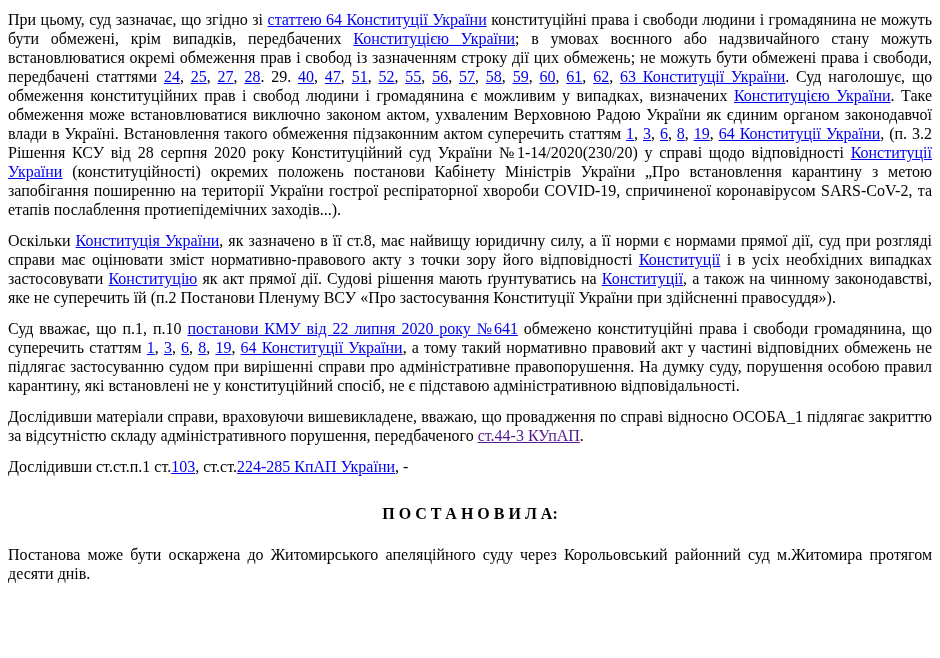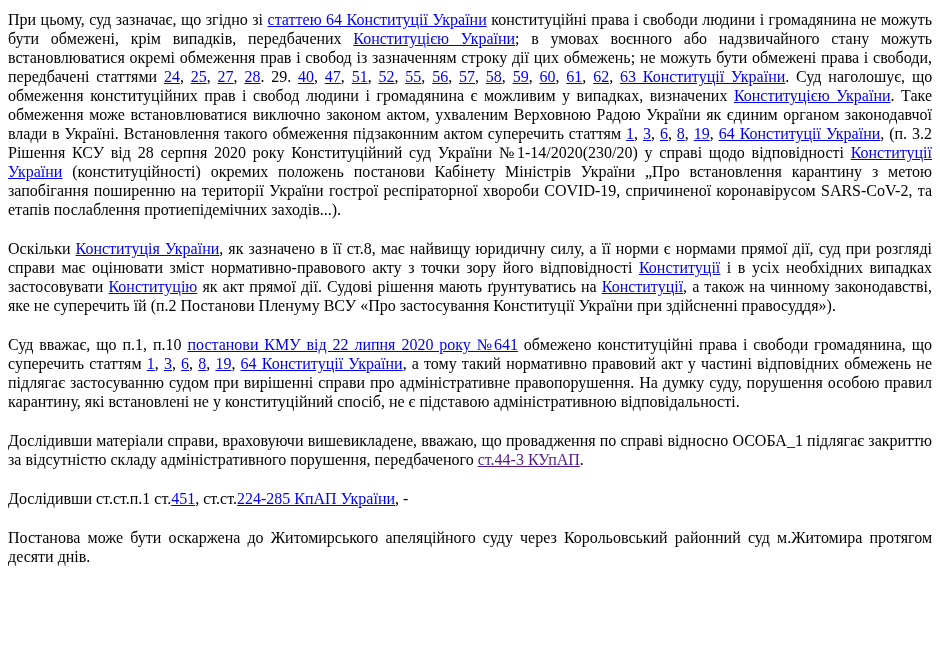--- a/index.html
+++ b/index.html
@@ -8,21 +8,21 @@
   }
   body {
     margin: 8px;
     width: 924px;
     font-family: "Liberation Serif", "DejaVu Serif", serif;
     font-size: 16px;
     line-height: 19px;
   }
   main { display: block; }
   p.para {
-    margin: 20px 0;
+    margin: 12px 0;
     text-align: justify;
   }
   p.para:first-child { margin-top: 2px; }
   a.ref {
     color: var(--link-color, #0000EE);
     text-decoration: underline;
     cursor: pointer;
   }
   a.ref.visited {
     color: var(--visited-link-color, #551A8B);
@@ -34,15 +34,16 @@
   }
 </style>
 </head>
 <body>
 
 <main>
     <p class="para body"><span>При цьому, суд зазначає, що згідно зі </span><a href="#" class="ref">статтею 64 Конституції України</a><span> конституційні права і свободи людини і громадянина не можуть бути обмежені, крім випадків, передбачених </span><a href="#" class="ref">Конституцією України</a><span>; в умовах воєнного або надзвичайного стану можуть встановлюватися окремі обмеження прав і свобод із зазначенням строку дії цих обмежень; не можуть бути обмежені права і свободи, передбачені статтями </span><a href="#" class="ref">24</a><span>, </span><a href="#" class="ref">25</a><span>, </span><a href="#" class="ref">27</a><span>, </span><a href="#" class="ref">28</a><span>. 29. </span><a href="#" class="ref">40</a><span>, </span><a href="#" class="ref">47</a><span>, </span><a href="#" class="ref">51</a><span>, </span><a href="#" class="ref">52</a><span>, </span><a href="#" class="ref">55</a><span>, </span><a href="#" class="ref">56</a><span>, </span><a href="#" class="ref">57</a><span>, </span><a href="#" class="ref">58</a><span>, </span><a href="#" class="ref">59</a><span>, </span><a href="#" class="ref">60</a><span>, </span><a href="#" class="ref">61</a><span>, </span><a href="#" class="ref">62</a><span>, </span><a href="#" class="ref">63 Конституції України</a><span>. Суд наголошує, що обмеження конституційних прав і свобод людини і громадянина є можливим у випадках, визначених </span><a href="#" class="ref">Конституцією України</a><span>. Таке обмеження може встановлюватися виключно законом актом, ухваленим Верховною Радою України як єдиним органом законодавчої влади в Україні. Встановлення такого обмеження підзаконним актом суперечить статтям </span><a href="#" class="ref">1</a><span>, </span><a href="#" class="ref">3</a><span>, </span><a href="#" class="ref">6</a><span>, </span><a href="#" class="ref">8</a><span>, </span><a href="#" class="ref">19</a><span>, </span><a href="#" class="ref">64 Конституції України</a><span>, (п. 3.2 Рішення КСУ від 28 серпня 2020 року Конституційний суд України №1-14/2020(230/20) у справі щодо відповідності </span><a href="#" class="ref">Конституції України</a><span> (конституційності) окремих положень постанови Кабінету Міністрів України „Про встановлення карантину з метою запобігання поширенню на території України гострої респіраторної хвороби COVID-19, спричиненої коронавірусом SARS-CoV-2, та етапів послаблення протиепідемічних заходів...).</span></p>
     <p class="para body"><span>Оскільки </span><a href="#" class="ref">Конституція України</a><span>, як зазначено в її ст.8, має найвищу юридичну силу, а її норми є нормами прямої дії, суд при розгляді справи має оцінювати зміст нормативно-правового акту з точки зору його відповідності </span><a href="#" class="ref">Конституції</a><span> і в усіх необхідних випадках застосовувати </span><a href="#" class="ref">Конституцію</a><span> як акт прямої дії. Судові рішення мають ґрунтуватись на </span><a href="#" class="ref">Конституції</a><span>, а також на чинному законодавстві, яке не суперечить їй (п.2 Постанови Пленуму ВСУ «Про застосування Конституції України при здійсненні правосуддя»).</span></p>
     <p class="para body"><span>Суд вважає, що п.1, п.10 </span><a href="#" class="ref">постанови КМУ від 22 липня 2020 року №641</a><span> обмежено конституційні права і свободи громадянина, що суперечить статтям </span><a href="#" class="ref">1</a><span>, </span><a href="#" class="ref">3</a><span>, </span><a href="#" class="ref">6</a><span>, </span><a href="#" class="ref">8</a><span>, </span><a href="#" class="ref">19</a><span>, </span><a href="#" class="ref">64 Конституції України</a><span>, а тому такий нормативно правовий акт у частині відповідних обмежень не підлягає застосуванню судом при вирішенні справи про адміністративне правопорушення. На думку суду, порушення особою правил карантину, які встановлені не у конституційний спосіб, не є підставою адміністративною відповідальності.</span></p>
     <p class="para body"><span>Дослідивши матеріали справи, враховуючи вишевикладене, вважаю, що провадження по справі відносно ОСОБА_1 підлягає закриттю за відсутністю складу адміністративного порушення, передбаченого </span><a href="#" class="ref visited">ст.44-3 КУпАП</a><span>.</span></p>
-    <p class="para body"><span>Дослідивши ст.ст.п.1 ст.</span><a href="#" class="ref">451</a><span>, ст.ст.</span><a href="#" class="ref">224-285 КпАП України</a><span>, -</span></p>
+    <p class="para body"><span>Дослідивши ст.ст.п.1 ст.</span><a href="#" class="ref">103</a><span>, ст.ст.</span><a href="#" class="ref">224-285 КпАП України</a><span>, -</span></p>
+    <p class="para heading"><span>П О С Т А Н О В И Л А:</span></p>
     <p class="para body"><span>Постанова може бути оскаржена до Житомирського апеляційного суду через Корольовський районний суд м.Житомира протягом десяти днів.</span></p>
   </main>
 
 </body></html>

